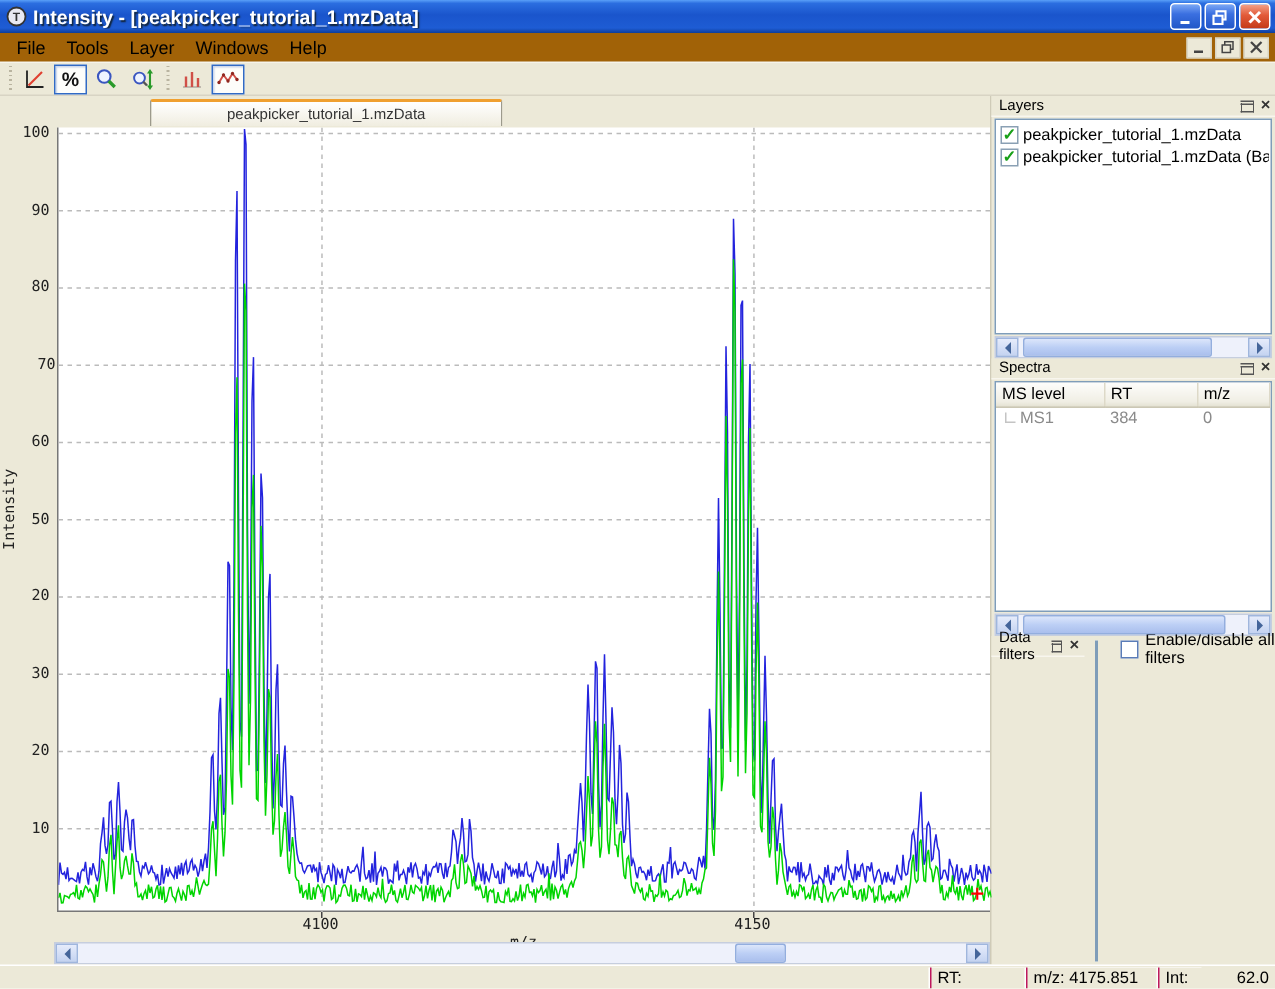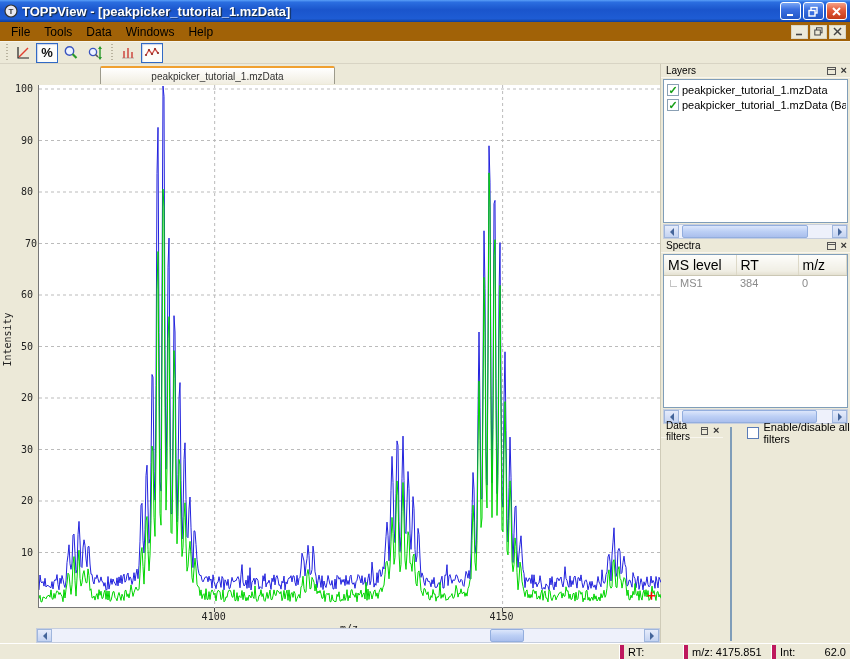--- a/index.html
+++ b/index.html
@@ -84,53 +84,53 @@
   .dock-body { background:#fff; border:1px solid #7f9db9; margin:1px 2px; overflow:hidden; }
 
   .layers-body { height:144px; padding:2px 1px; }
   .layer-item { display:flex; align-items:center; height:15px; white-space:nowrap; overflow:hidden; }
   .cbx { width:12px; height:12px; border:1px solid #8aa0b4; background:#fff; margin:0 3px 0 2px; flex:none;
     display:flex; align-items:center; justify-content:center; font-size:11px; color:#18a018; font-weight:bold; line-height:10px; }
   .layer-label { font-size:11px; color:#000; }
 
   .spectra-body { height:154px; padding:0; }
   .sp-table { width:100%; border-collapse:collapse; table-layout:fixed; }
-  .sp-table th { font-weight:normal; text-align:left; font-size:14px; padding:2px 4px;
+  .sp-table th { font-weight:normal; text-align:left; font-size:11px; padding:2px 4px;
     background:linear-gradient(180deg,#fdfdfb,#f0eee4 80%,#e4e1d2); border-right:1px solid #ddd9c8;
     border-bottom:1px solid #cbc7b4; }
   .sp-table td { font-size:11px; color:#8a8a8a; padding:1px 4px;margin-left:12px; }
   .tree-elbow { display:inline-block; width:7px; height:7px; border-left:1px solid #c4c4c4;
     border-bottom:1px solid #c4c4c4; margin-right:3px; margin-left:2px; }
 
   .filters-dock { flex:1; display:flex; flex-direction:row; }
   .filters-body { flex:1; margin:3px 5px 2px 7px; }
   .filters-check-row { height:18px; display:flex; align-items:center; padding-left:8px; }
   .filters-check-row .cbx { color:transparent; border:1px solid #5a7cb8; }
   .filters-check-row .lbl { font-size:11px; color:#000; margin-left:2px; }
 
   
   .statusbar { position:absolute; left:0; bottom:0; width:850px; height:16px; background:#ece9d8;
     border-top:1px solid #fff; display:flex; align-items:center; }
   .status-left { width:664px; }
   .status-cell { height:14px; display:flex; align-items:center; font-size:11px; color:#000; padding:0 4px;
     white-space:nowrap; }
-  .status-cell.sep { border-left:4px solid #be185d; box-shadow:-1px 0 0 #fff; }
+  .status-cell.sep { border-left:1px solid #be185d; box-shadow:-1px 0 0 #fff; }
   .status-cell.right { justify-content:flex-end; }
 </style>
 </head>
 <body>
 
 <div class="titlebar">
   <span style="display:flex">
     <svg width="14" height="14" viewBox="0 0 14 14">
       <circle cx="7" cy="7" r="6" fill="#e9e9f2" stroke="#333" stroke-width="1.2"></circle>
       <text x="7" y="10" font-size="8" font-weight="bold" text-anchor="middle" fill="#333" font-family="Liberation Sans, sans-serif">T</text>
     </svg>
   </span>
-  <span class="title">TOPPView - [peakpicker_tutorial_1.mzData]</span>
+  <span class="title">Intensity - [peakpicker_tutorial_1.mzData]</span>
   <div class="winbtn">
     <svg width="11" height="11" viewBox="0 0 11 11">
         <line x1="2" y1="9" x2="8" y2="9" stroke="#fff" stroke-width="2"></line>
       </svg>
   </div>
   <div class="winbtn">
     <svg width="11" height="11" viewBox="0 0 11 11">
       <rect x="3" y="1.5" width="6" height="5.5" fill="none" stroke="#fff" stroke-width="1.4"></rect>
       <rect x="1" y="4.5" width="6" height="5.5" fill="#3a6fe0" stroke="#fff" stroke-width="1.4"></rect>
     </svg>
@@ -140,21 +140,21 @@
       <line x1="2" y1="2" x2="9" y2="9" stroke="#fff" stroke-width="2"></line>
       <line x1="9" y1="2" x2="2" y2="9" stroke="#fff" stroke-width="2"></line>
     </svg>
   </div>
 </div>
 
 <div class="menubar">
   <div id="menu-items" style="display:flex">
       <div class="menu-item">File</div>
       <div class="menu-item">Tools</div>
-      <div class="menu-item">Data</div>
+      <div class="menu-item">Layer</div>
       <div class="menu-item">Windows</div>
       <div class="menu-item">Help</div>
     </div>
   <div class="mdi-btns">
     <div class="mdi-btn">
       <svg width="9" height="9" viewBox="0 0 9 9">
           <line x1="1" y1="7.5" x2="7" y2="7.5" stroke="#444" stroke-width="1.6"></line>
         </svg>
     </div>
     <div class="mdi-btn">

